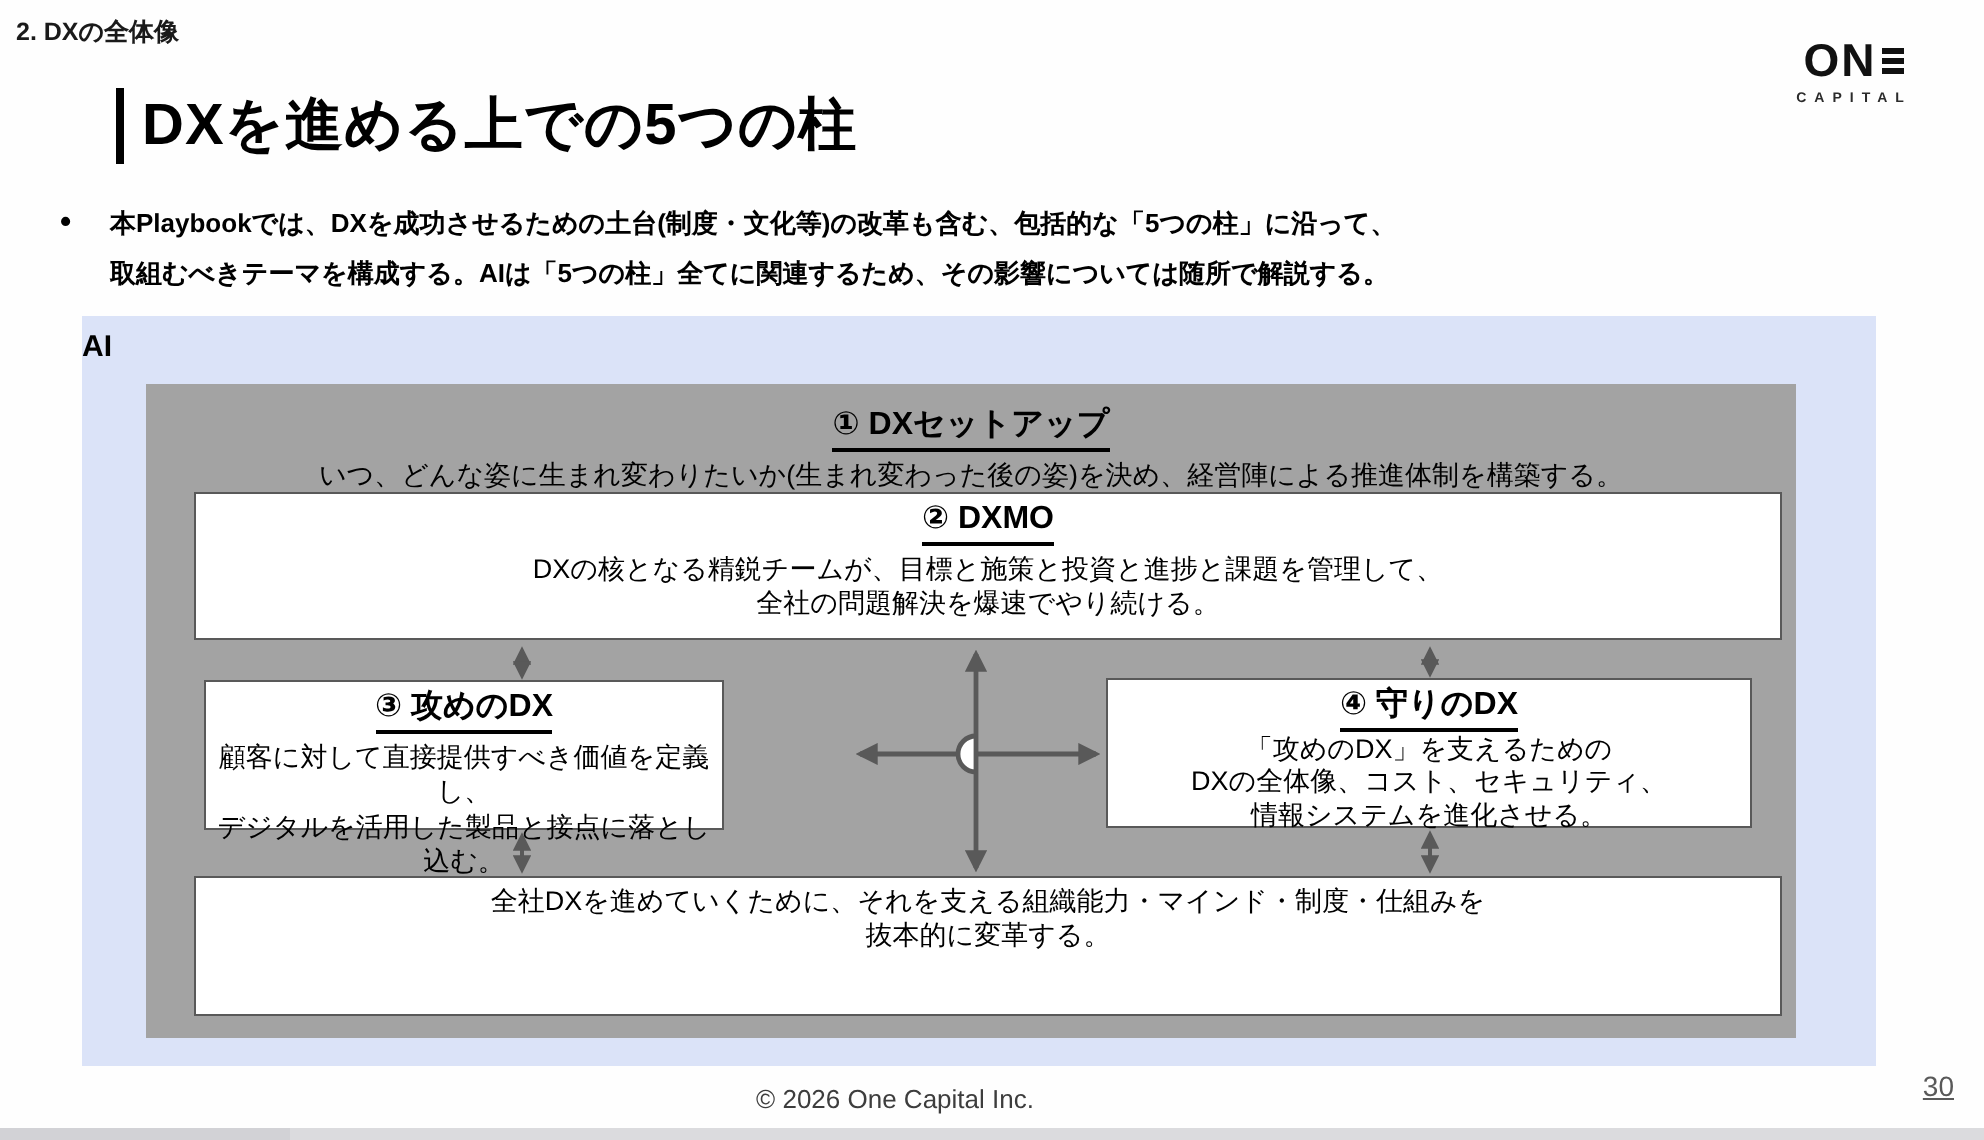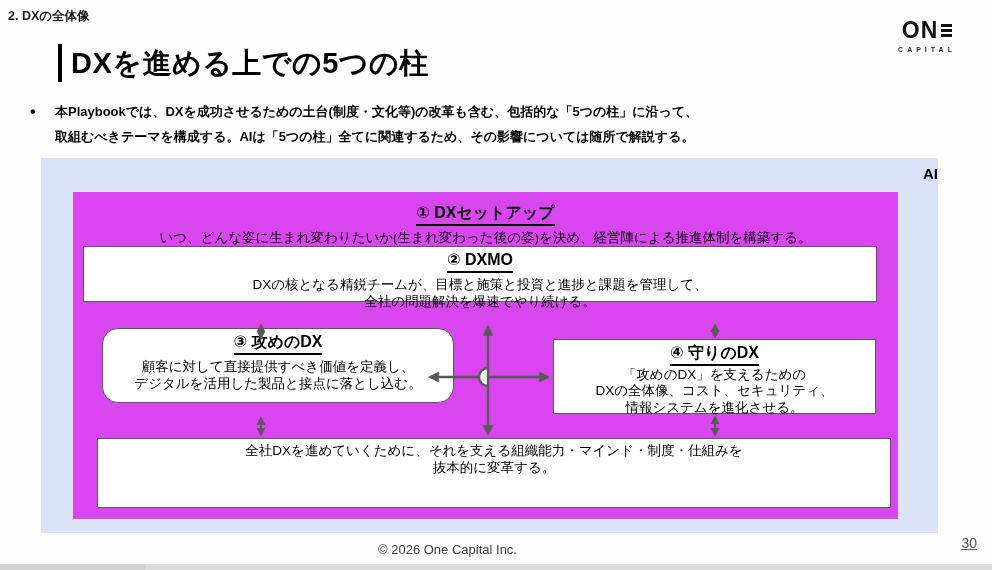--- a/index.html
+++ b/index.html
@@ -39,34 +39,34 @@
   }
   .bullet-dot{font-size:16px;font-weight:700;width:25px;line-height:25px;}
   .bullet-text{font-size:13px;font-weight:700;line-height:25px;}
   .bullet-text div{white-space:nowrap;}
   
   .panel{
     position:absolute;left:41px;top:158px;width:897px;height:375px;
     background:#dbe3f8;
   }
   .ai-label{
-    position:absolute;top:7px;left:0;width:100%;text-align:right;
+    position:absolute;top:7px;left:0;width:100%;text-align:left;
     font-size:15px;font-weight:600;color:#000;
   }
   .canvas{
     position:absolute;left:32px;top:34px;width:825px;height:327px;
-    background:#d946ef;
+    background:#a3a3a3;
   }
   .pillar{
     position:absolute;background:#fff;border:1.2px solid #595959;
     text-align:center;box-sizing:border-box;
   }
   .pillar-1{position:absolute;left:0;top:8px;width:100%;text-align:center;}
-  .pillar-2{left:10px;top:54px;width:794px;height:56px;}
-  .pillar-3{left:29px;top:136px;width:352px;height:75px;border-radius:16px;}
+  .pillar-2{left:24px;top:54px;width:794px;height:74px;}
+  .pillar-3{left:29px;top:148px;width:260px;height:75px;}
   .pillar-4{left:480px;top:147px;width:323px;height:75px;}
   .pillar-5{left:24px;top:246px;width:794px;height:70px;}
   .pillar-title{font-size:16px;font-weight:700;line-height:1.25;margin-top:3px;}
   .pillar-title span{
     display:inline-block;border-bottom:2px solid #000;padding-bottom:1px;
   }
   .pillar-body{font-size:13.5px;font-weight:500;line-height:1.28;margin-top:3px;}
   .pillar-4 .pillar-body{line-height:1.22;margin-top:1px;}
   .arrows{position:absolute;left:0;top:0;pointer-events:none;}
   

